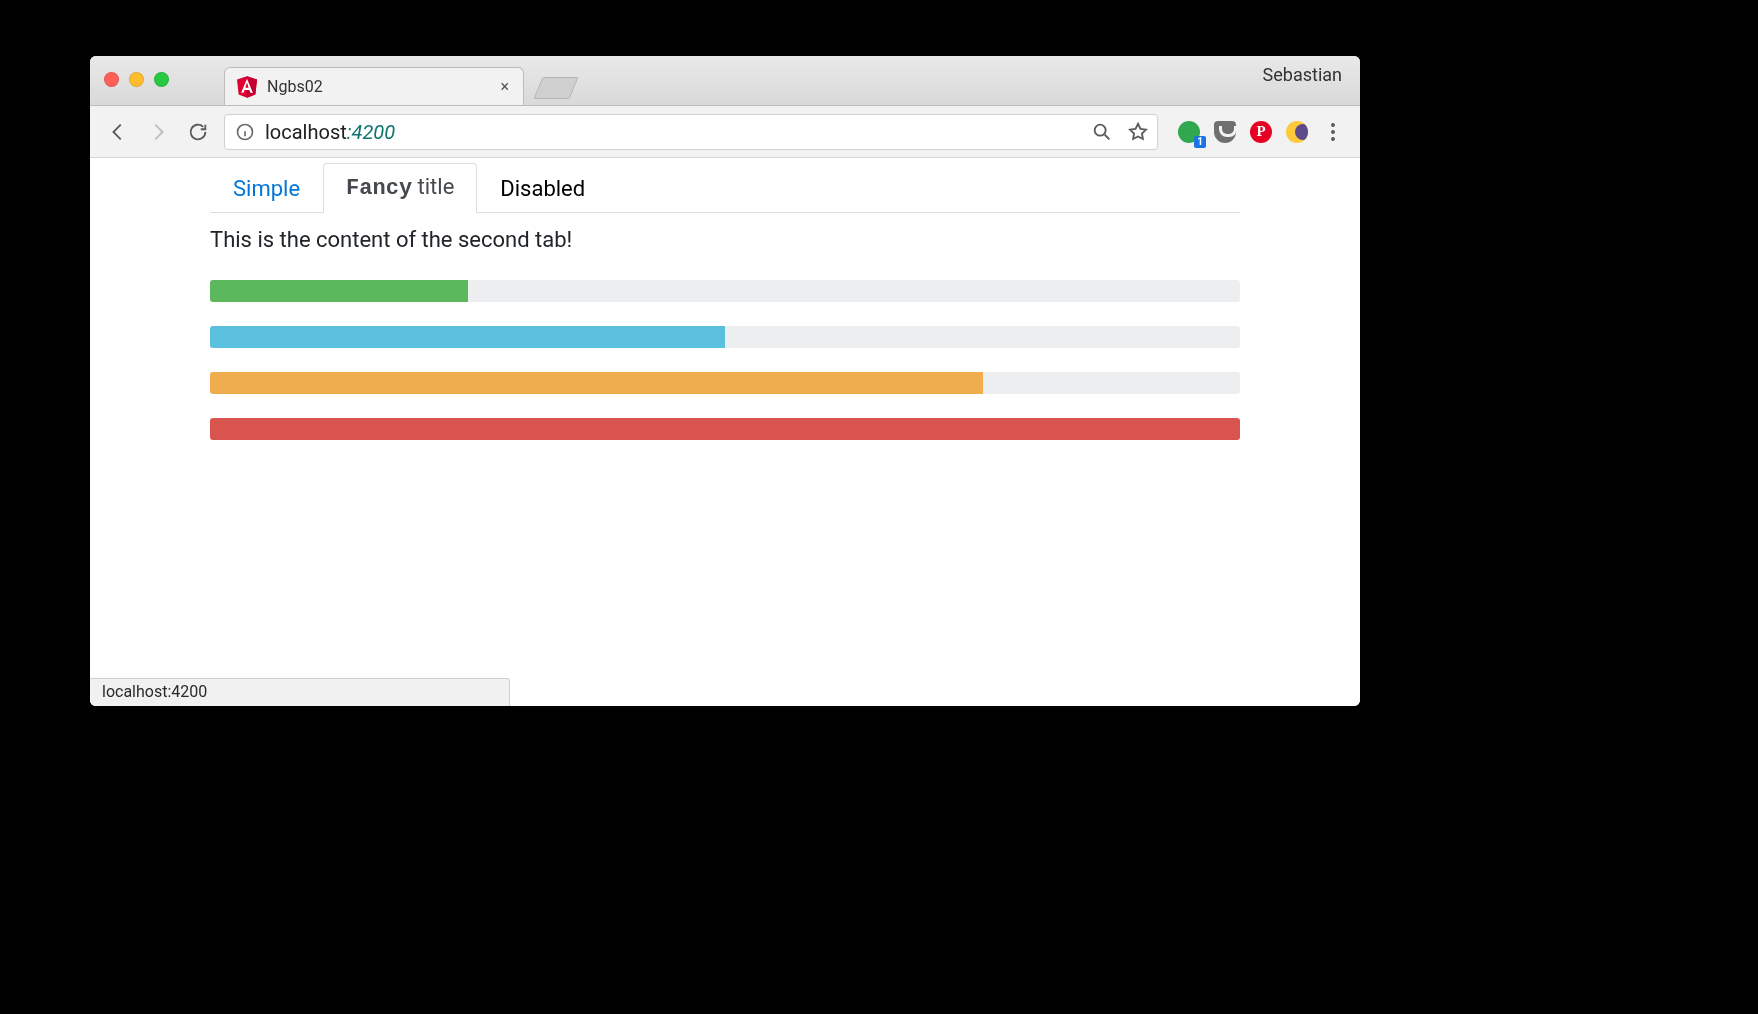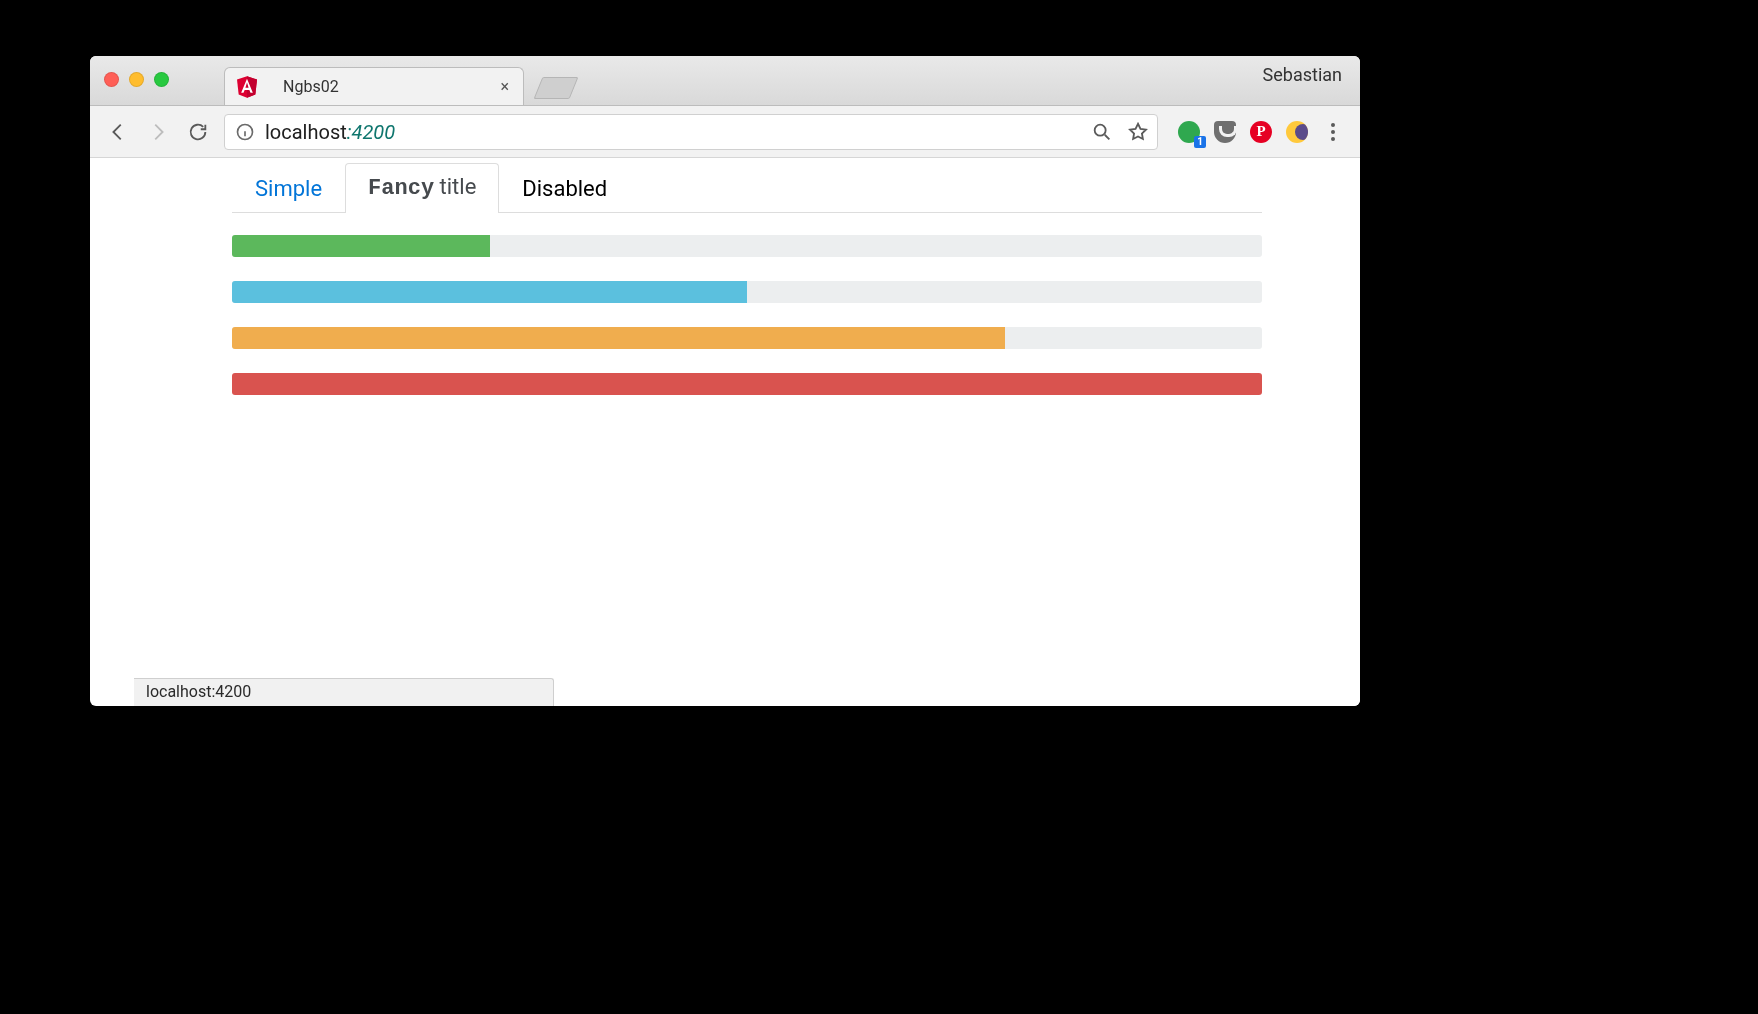--- a/index.html
+++ b/index.html
@@ -52,21 +52,21 @@
   .browser-tab {
     position: relative;
     height: 38px;
     min-width: 300px;
     background: #f2f2f2;
     border: 1px solid #bcbcbc;
     border-bottom: none;
     border-radius: 6px 6px 0 0;
     display: flex;
     align-items: center;
-    gap: 26px;
+    gap: 10px;
     padding: 0 12px;
     font-size: 16px;
     color: #333;
   }
   .favicon {
     width: 20px; height: 22px; position: relative;
   }
   .favicon svg { width: 20px; height: 22px; display: block; }
   .tab-title { flex: 1; white-space: nowrap; overflow: hidden; text-overflow: ellipsis; }
   .tab-close { font-size: 16px; color: #555; cursor: pointer; padding: 0 2px; }
@@ -130,21 +130,21 @@
   }
   .pocket-shape { width:22px; height:22px; background:#6f6f6f; border-radius:4px 4px 11px 11px; position:relative; }
   .pocket-shape::after { content:""; position:absolute; left:5px; top:5px; width:12px; height:8px; border:3px solid #f2f2f2; border-top:none; border-radius:0 0 8px 8px; }
   .moon { width:22px; height:22px; border-radius:50%; background:#ffc93c; position:relative; overflow:hidden; }
   .moon::after { content:""; position:absolute; width:16px; height:16px; background:#5b4b8a; border-radius:50%; top:3px; left:9px; }
   .pinterest { width:22px; height:22px; border-radius:50%; background:#e60023; color:#fff; font-weight:800; display:flex; align-items:center; justify-content:center; font-size:15px; font-family:Georgia,serif; }
   .kebab { display:flex; flex-direction:column; gap:3px; }
   .kebab span { width:4px; height:4px; background:#5a5a5a; border-radius:50%; }
 
   
-  .viewport { flex:1; background:#fff; position:relative; overflow:hidden;margin-left:44px; }
+  .viewport { flex:1; background:#fff; position:relative; overflow:hidden; }
   .page { margin: 0 auto; width: 1030px; padding-top: 4px; }
 
   .nav-tabs {
     display: flex; border-bottom: 1px solid #ddd; align-items: flex-end;
   }
   .nav-tab {
     padding: 10px 22px 12px;
     font-size: 22px;
     color: #0275d8;
     cursor: pointer;
@@ -285,20 +285,21 @@
           <span>Simple</span>
         </div>
         <div class="nav-tab active">
           <span class="bold">Fancy</span><span> title</span>
         </div>
         <div class="nav-tab disabled">
           <span>Disabled</span>
         </div>
       </div>
 
+      <div class="tab-content">This is the content of the second tab!</div>
 
       <div class="progress-list">
         <div class="progress">
           <div class="progress-bar bg-success" style="width: 25%;"></div>
         </div>
         <div class="progress">
           <div class="progress-bar bg-info" style="width: 50%;"></div>
         </div>
         <div class="progress">
           <div class="progress-bar bg-warning" style="width: 75%;"></div>

